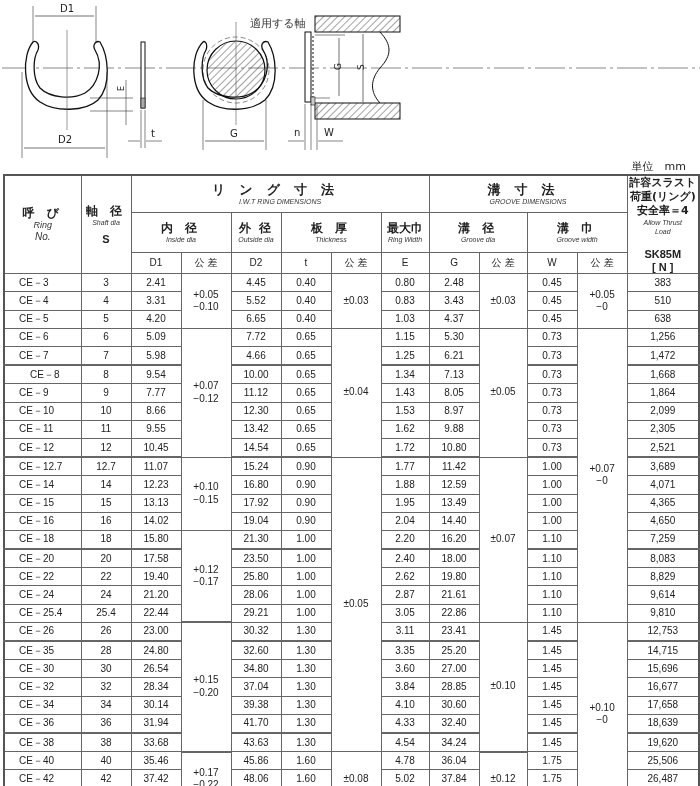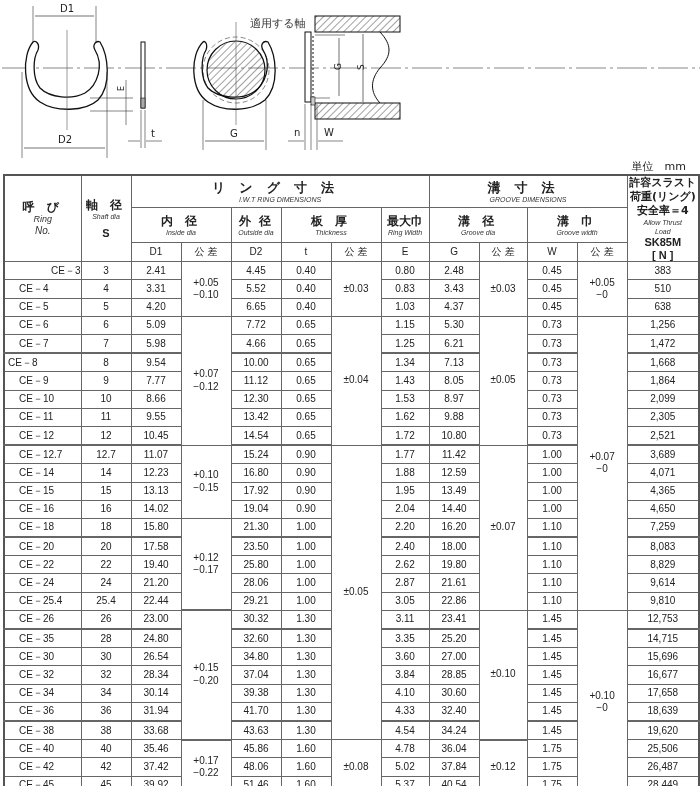--- a/index.html
+++ b/index.html
@@ -136,21 +136,21 @@
       <th colspan="4">
         <span class="jp-big">溝寸法</span>
         <span class="en">GROOVE DIMENSIONS</span>
       </th>
       <th rowspan="3">
         <span class="thrust" style="display:block">許容スラスト</span>
         <span class="thrust" style="display:block">荷重(リング)</span>
         <span class="thrust" style="display:block">安全率＝4</span>
         <span class="en">Allow Thrust</span>
         <span class="en">Load</span>
-        <span class="sub" style="display:block;margin-top:2px">SK85M</span>
+        <span class="sub" style="display:block;margin-top:14px">SK85M</span>
         <span class="sub" style="display:block;margin-top:2px">[ N ]</span>
       </th>
     </tr>
     <tr style="height:33px">
       <th colspan="2"><span class="jp">内 径</span><span class="en">Inside dia</span></th>
       <th><span class="jp" style="letter-spacing:2px">外 径</span><span class="en">Outside dia</span></th>
       <th colspan="2"><span class="jp">板 厚</span><span class="en">Thickness</span></th>
       <th><span class="jp" style="letter-spacing:0">最大巾</span><span class="en">Ring Width</span></th>
       <th colspan="2"><span class="jp">溝 径</span><span class="en">Groove dia</span></th>
       <th colspan="2"><span class="jp">溝 巾</span><span class="en">Groove width</span></th>
@@ -163,21 +163,21 @@
       <th class="sub" style="font-family:'DejaVu Sans',sans-serif">公 差</th>
       <th class="sub">E</th>
       <th class="sub">G</th>
       <th class="sub" style="font-family:'DejaVu Sans',sans-serif">公 差</th>
       <th class="sub">W</th>
       <th class="sub" style="font-family:'DejaVu Sans',sans-serif">公 差</th>
     </tr>
   </thead>
   <tbody id="tbody">
       <tr>
-        <td style="text-align: right; padding-left: 14px;">CE－3</td>
+        <td style="text-align: left; padding-left: 14px;">CE－3</td>
         <td>3</td>
         <td>2.41</td>
         <td class="tol" rowspan="3">
           <div>+0.05</div>
           <div>−0.10</div>
         </td>
         <td>4.45</td>
         <td>0.40</td>
         <td class="tol" rowspan="3">±0.03</td>
         <td>0.80</td>
@@ -238,21 +238,21 @@
         <td>7</td>
         <td>5.98</td>
         <td>4.66</td>
         <td>0.65</td>
         <td>1.25</td>
         <td>6.21</td>
         <td>0.73</td>
         <td>1,472</td>
       </tr>
       <tr>
-        <td style="text-align: left; padding-left: 3px;">CE－8</td>
+        <td style="text-align: left; padding-left: 25px;">CE－8</td>
         <td>8</td>
         <td>9.54</td>
         <td>10.00</td>
         <td>0.65</td>
         <td>1.34</td>
         <td>7.13</td>
         <td>0.73</td>
         <td>1,668</td>
       </tr>
       <tr>

